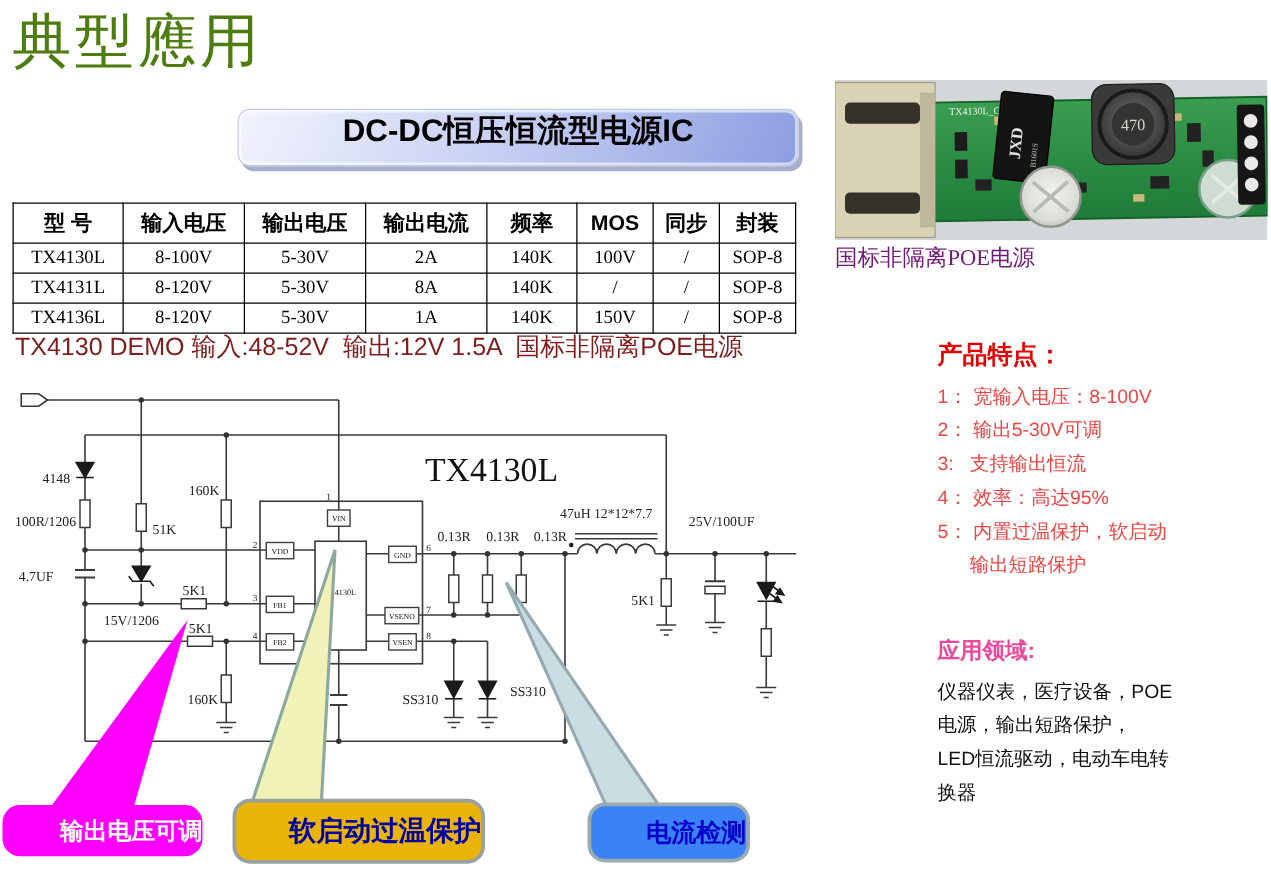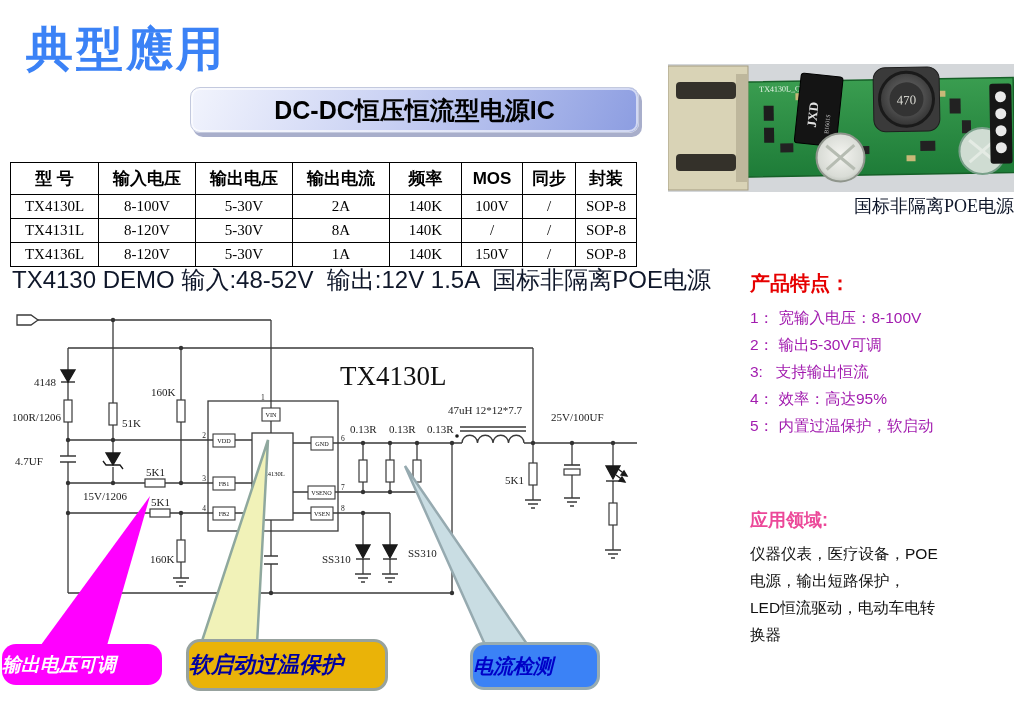--- a/index.html
+++ b/index.html
@@ -1,53 +1,53 @@
 <!DOCTYPE html>
 <html><head>
 <meta charset="utf-8">
 <style>
   html,body{margin:0;padding:0;}
   body{font-family:"Liberation Sans",sans-serif;}
   .slide{position:relative;width:1017px;height:712px;background:#ffffff;overflow:hidden;}
 
-  .page-title{position:absolute;left:10px;top:2px;margin:16px;font-size:47px;font-weight:700;
-    color:#3b82f6;letter-spacing:3px;font-family:"Liberation Sans",sans-serif;}
+  .page-title{position:absolute;left:10px;top:2px;margin:0;font-size:47px;font-weight:400;
+    color:#4d7c0f;letter-spacing:3px;font-family:"Liberation Sans",sans-serif;}
 
   .header-box{position:absolute;left:190px;top:87px;width:447px;height:44px;border-radius:10px;
     background:linear-gradient(115deg,#f2f4fd 0%,#c9d1f3 45%,#8c9de1 100%);
     border:1px solid #c3c9de;box-shadow:3px 4px 0 rgba(96,108,160,0.55), inset 0 0 0 2px rgba(255,255,255,0.6);
-    display:flex;align-items:center;justify-content:center;}
+    display:flex;align-items:flex-start;justify-content:center;}
   .header-box span{font-size:25px;font-weight:bold;color:#000;}
 
   table.spec{position:absolute;left:10px;top:162px;border-collapse:collapse;table-layout:fixed;}
   table.spec th,table.spec td{border:1.6px solid #000;text-align:center;padding:0;margin-left:33px;}
   table.spec th{height:31px;font-size:17px;font-weight:bold;color:#000;}
   table.spec td{height:23px;font-size:15px;font-family:"Liberation Serif",serif;color:#000;}
 
-  .demo-caption{position:absolute;left:12px;top:264px;font-size:24px;font-weight:500;color:#0f172a;white-space:pre;}
+  .demo-caption{position:absolute;left:12px;top:264px;font-size:20px;font-weight:500;color:#7f1d1d;white-space:pre;}
 
   
   .pcb-wrap{position:absolute;left:668px;top:64px;width:346px;height:128px;}
-  .pcb-caption{position:absolute;left:668px;top:194px;width:346px;text-align:right;
-    font-size:18px;font-family:"Liberation Serif",serif;color:#0f172a;}
+  .pcb-caption{position:absolute;left:668px;top:194px;width:346px;text-align:left;
+    font-size:18px;font-family:"Liberation Serif",serif;color:#701a75;}
 
   .features{position:absolute;left:750px;top:270px;width:262px;}
   .features .hd{font-size:20px;font-weight:bold;color:#e60000;margin-bottom:7px;}
-  .features .ln{font-size:15.5px;color:#a21caf;line-height:27px;white-space:pre;}
+  .features .ln{font-size:15.5px;color:#ef4444;line-height:27px;white-space:pre;}
 
   .apps{position:absolute;left:750px;top:508px;width:262px;}
   .apps .hd{font-size:18px;font-weight:bold;color:#ec4899;margin-bottom:8px;}
   .apps .ln{font-size:15.5px;color:#111;line-height:27px;white-space:pre;}
 
   svg text{font-family:"Liberation Serif",serif;}
 
   .schematic-svg{position:absolute;left:5px;top:300px;}
   .wedges-svg{position:absolute;left:0;top:0;pointer-events:none;}
 
-  .callout{position:absolute;border-radius:14px;display:flex;align-items:center;justify-content:flex-start;font-style:italic;}
+  .callout{position:absolute;border-radius:14px;display:flex;align-items:center;justify-content:flex-end;}
   .callout-magenta{left:2px;top:644px;width:160px;height:41px;background:#ff00ff;}
   .callout-magenta span{color:#fff;font-weight:bold;font-size:19px;}
   .callout-yellow{left:186px;top:639px;width:196px;height:46px;background:#eab308;border:3px solid #97a29e;}
   .callout-yellow span{color:#0000a0;font-weight:bold;font-size:22px;}
   .callout-blue{left:470px;top:642px;width:124px;height:42px;background:#3b82f6;border:3px solid #98acb2;}
   .callout-blue span{color:#0000c8;font-weight:bold;font-size:20px;}
 </style>
 </head>
 <body>
 
@@ -193,20 +193,21 @@
   </div>
   <div class="pcb-caption">国标非隔离POE电源</div>
 
   <div class="features">
     <div class="hd">产品特点：</div>
     <div class="ln">1： 宽输入电压：8-100V</div>
     <div class="ln">2： 输出5-30V可调</div>
     <div class="ln">3:   支持输出恒流</div>
     <div class="ln">4： 效率：高达95%</div>
     <div class="ln">5： 内置过温保护，软启动</div>
+    <div class="ln">      输出短路保护</div>
   </div>
 
   <div class="apps">
     <div class="hd">应用领域:</div>
     <div class="ln">仪器仪表，医疗设备，POE</div>
     <div class="ln">电源，输出短路保护，</div>
     <div class="ln">LED恒流驱动，电动车电转</div>
     <div class="ln">换器</div>
   </div>
 

